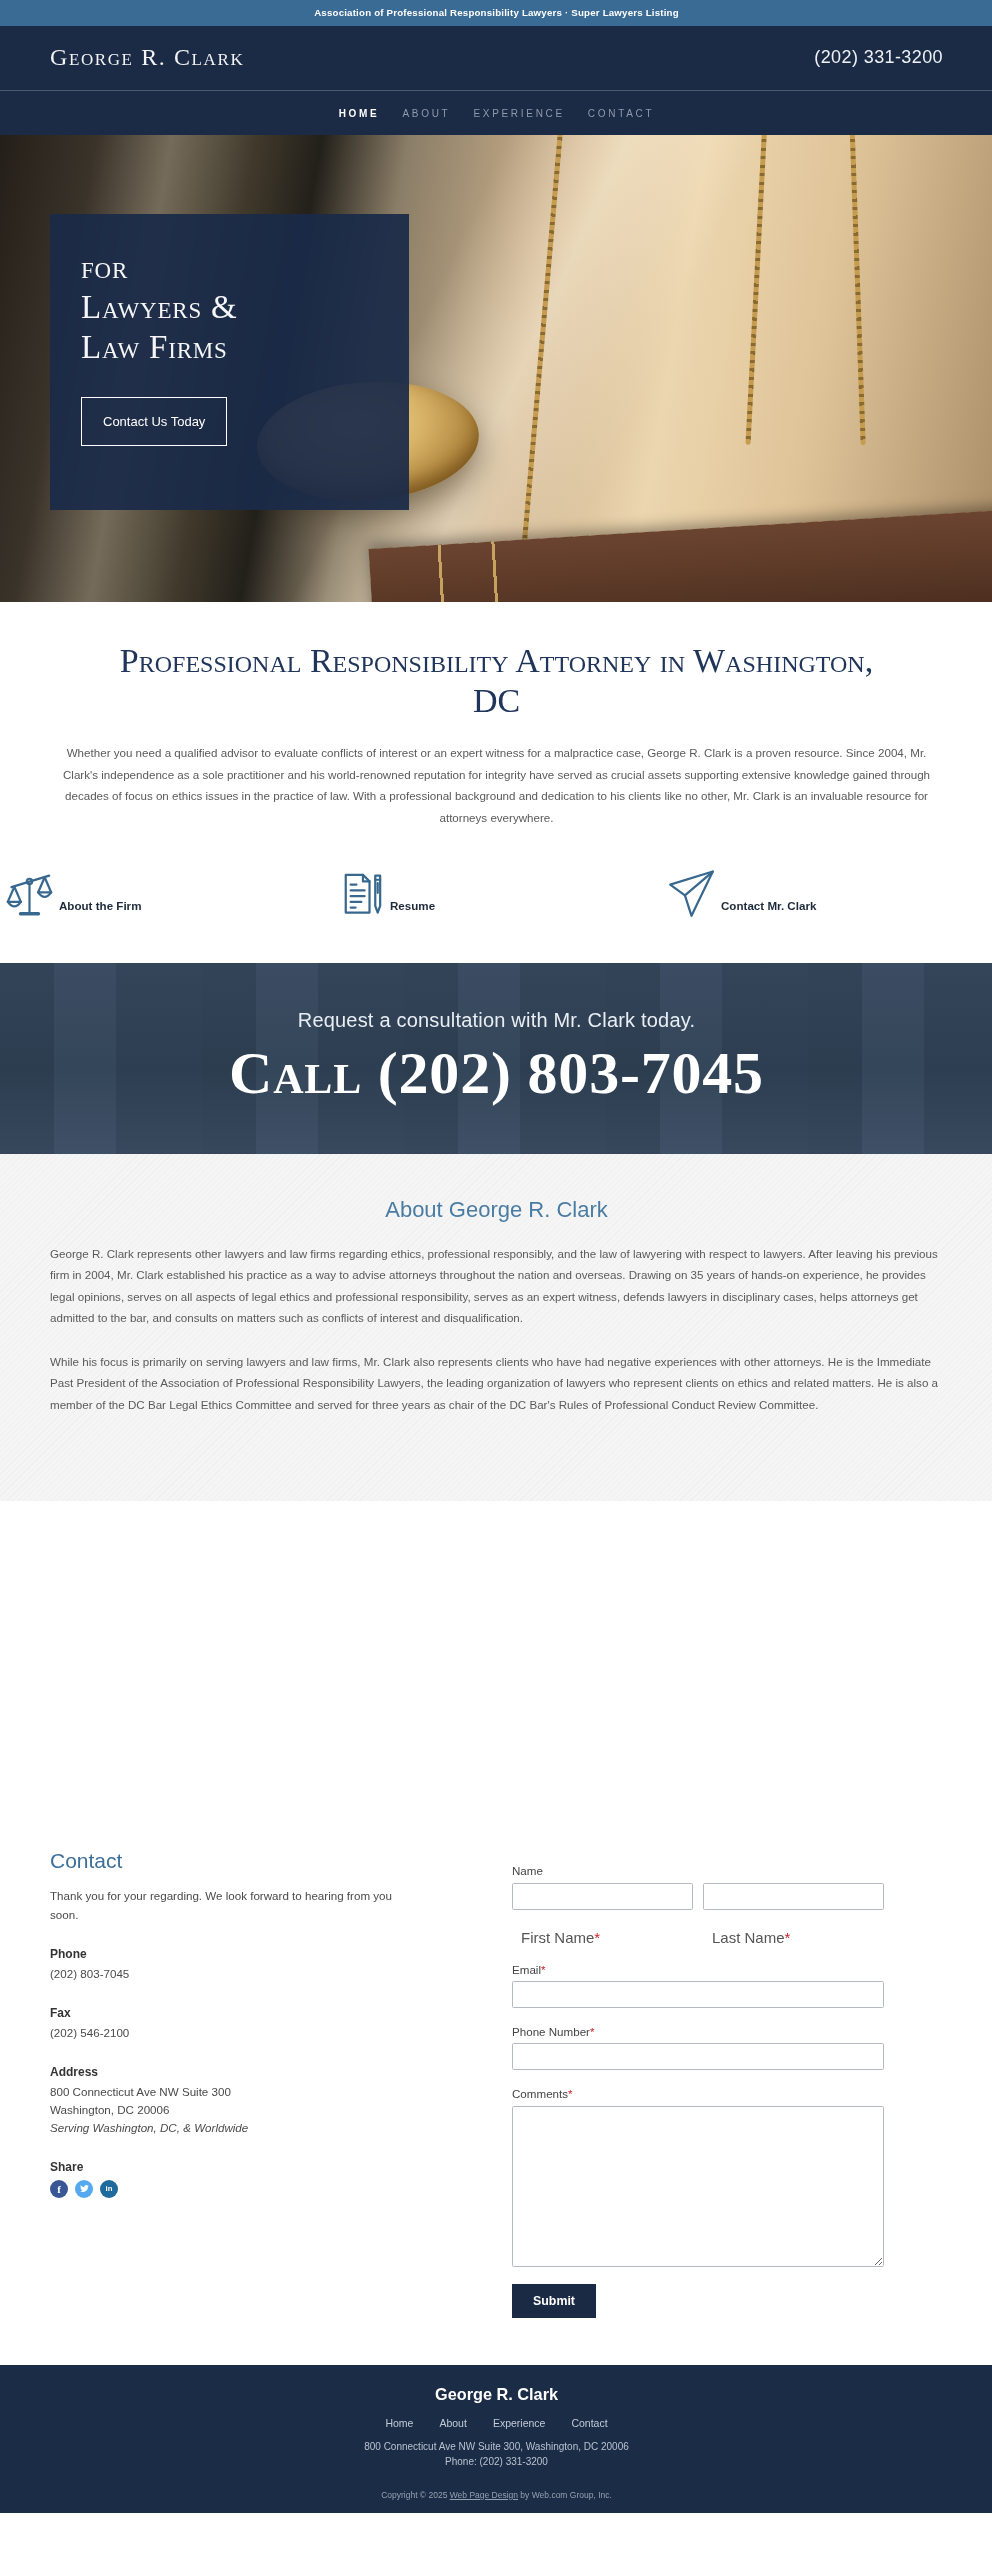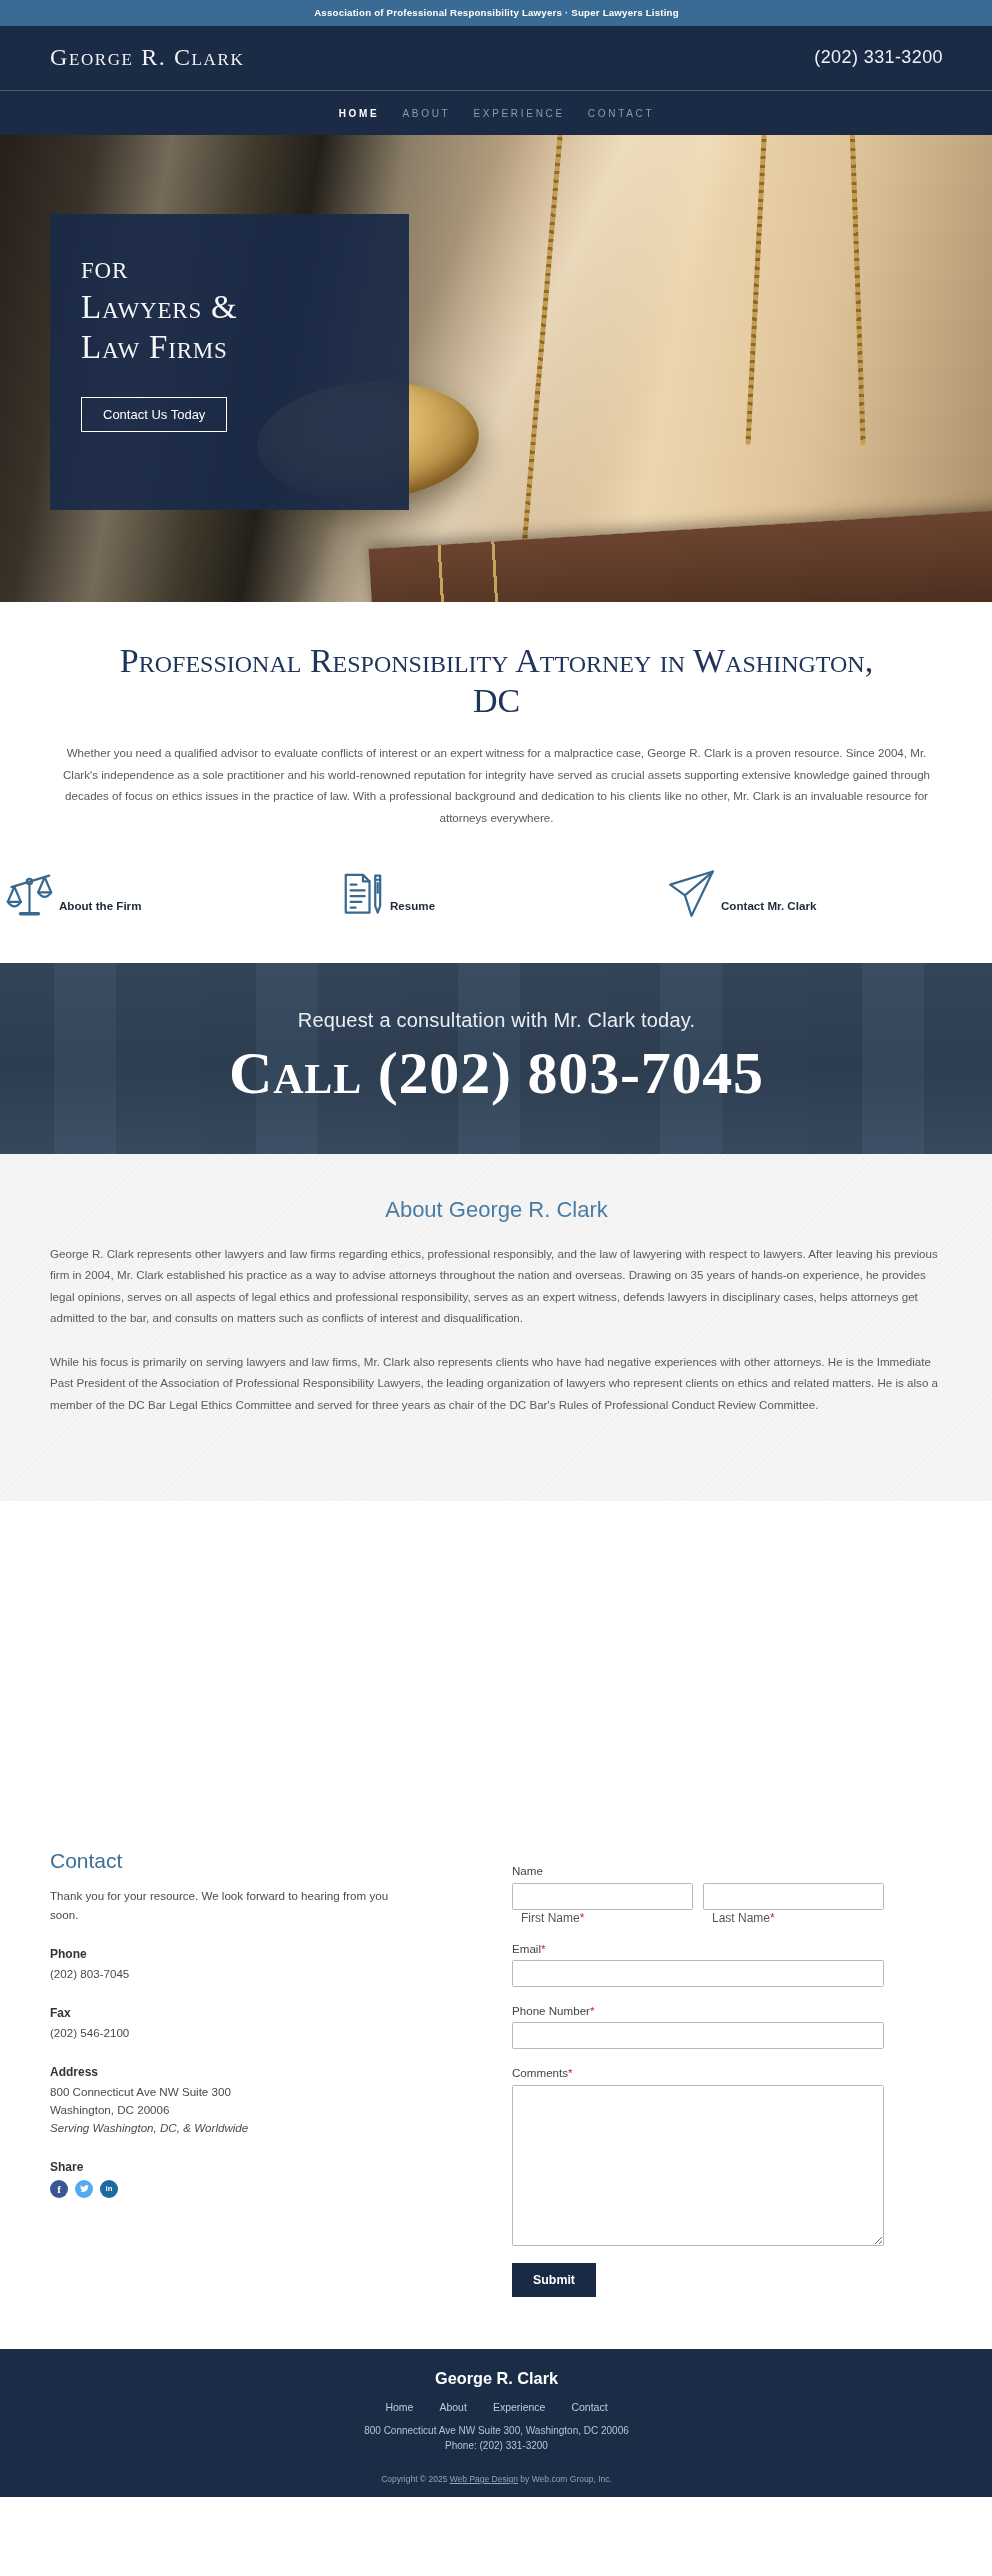--- a/index.html
+++ b/index.html
@@ -38,21 +38,21 @@
     box-shadow:0 14px 31px rgba(40,28,8,.45), inset 0 -9.3px 17px rgba(90,60,15,.55); transform:rotate(-4deg); }
   .hero-book { position:absolute; left:371px; right:-31px; bottom:-26px; height:99px; transform:rotate(-3.5deg);
     background:linear-gradient(180deg,#6b4430 0%,#5d3a28 45%,#4a2d1e 100%); box-shadow:0 -4.7px 14px rgba(0,0,0,.35); }
   .hero-book::before { content:""; position:absolute; left:43px; top:0; bottom:0; width:132px;
     background:repeating-linear-gradient(90deg, transparent 0 26px, #d8b46a 26px 29px, transparent 29px 54px); opacity:.85; }
   .hero-card { position:absolute; left:50px; top:79px; width:359px; height:296px;
     background:rgba(26,42,72,.93); padding:33px 31px; }
   .hero-title { font-family:"Liberation Serif", serif; font-variant:small-caps; font-weight:400;
     color:#f5f6f8; font-size:33px; line-height:1.22; letter-spacing:0.8px; }
   .hero-btn { margin-top:29.5px; display:inline-block; background:transparent; border:0.8px solid #ffffff;
-    color:#ffffff; font-size:13px; padding:9px 21px; cursor:pointer; font-family:"Liberation Sans", sans-serif; }
+    color:#ffffff; font-size:13px; padding:16px 21px; cursor:pointer; font-family:"Liberation Sans", sans-serif; }
 
   
   .intro { background:#ffffff; padding:39px 0 36px; }
   .page-title { font-family:"Liberation Serif", serif; font-variant:small-caps; font-weight:400;
     color:#20355a; font-size:34px; line-height:1.2; text-align:center; max-width:799px; margin:0 auto 20px; }
   .intro-text { max-width:893px; margin:0 auto; text-align:center; color:#5a5a5a; font-size:11.6px; line-height:1.85; }
   .features { display:flex; margin-top:37px; }
   .feature { flex:1; display:flex; flex-direction:row; align-items:center; cursor:pointer; }
   .feature svg { width:59px; height:59px; }
   .feature-label { margin-top:20px; font-size:11.6px; font-weight:bold; color:#1e2a3a; }
@@ -92,21 +92,21 @@
   .soc-fb { background:#3a5795; color:#fff; font-family:"Liberation Serif", serif; font-weight:bold; font-size:11px; }
   .soc-tw { background:#55a9ee; }
   .soc-li { background:#1f6a9c; color:#fff; font-weight:bold; font-size:7.8px; font-family:"Liberation Sans", sans-serif; }
 
   .contact-form { width:372px; flex:0 0 372px; }
   .f-label { color:#444444; font-size:11.6px; margin:17px 0 5.4px; }
   .f-label:first-child { margin-top:14.7px; }
   .req { color:#cc2127; }
   .name-row { display:flex; gap:10px; }
   .name-row .half { flex:1; }
-  .sub-label { color:#555555; font-size:12px; margin-top:1px;padding-left:9px; }
+  .sub-label { color:#555555; font-size:15px; margin-top:19px;padding-left:9px; }
   input[type="text"] { width:100%; height:27px; border:0.8px solid #b5b9c0; border-radius:1.6px; background:#fff; padding:0 6.2px; font-size:11px; color:#333; }
   textarea { width:100%; height:161px; border:0.8px solid #b5b9c0; border-radius:1.6px; background:#fff; padding:6.2px; font-size:11px; color:#333; resize:both; }
   .submit-btn { margin-top:14px; background:#1b2a44; color:#ffffff; font-weight:bold; font-size:12.4px;
     border:none; padding:10px 21px; cursor:pointer; font-family:"Liberation Sans", sans-serif; }
 
   
   .site-footer { height:148px; background:#1b2c47; text-align:center; padding:20px 0 12.4px; }
   .footer-brand { color:#ffffff; font-size:16.3px; font-weight:bold; }
   .footer-nav { margin-top:13px; display:flex; justify-content:center; gap:26px; }
   .footer-nav a { color:#c3cbd6; font-size:10.5px; text-decoration:none; cursor:pointer; }
@@ -212,21 +212,21 @@
   <p>George R. Clark represents other lawyers and law firms regarding ethics, professional responsibly, and the law of lawyering with respect to lawyers. After leaving his previous firm in 2004, Mr. Clark established his practice as a way to advise attorneys throughout the nation and overseas. Drawing on 35 years of hands-on experience, he provides legal opinions, serves on all aspects of legal ethics and professional responsibility, serves as an expert witness, defends lawyers in disciplinary cases, helps attorneys get admitted to the bar, and consults on matters such as conflicts of interest and disqualification.</p>
   <p>While his focus is primarily on serving lawyers and law firms, Mr. Clark also represents clients who have had negative experiences with other attorneys. He is the Immediate Past President of the Association of Professional Responsibility Lawyers, the leading organization of lawyers who represent clients on ethics and related matters. He is also a member of the DC Bar Legal Ethics Committee and served for three years as chair of the DC Bar's Rules of Professional Conduct Review Committee.</p>
 </section>
 
 <div class="spacer"></div>
 
 <section class="contact">
   <div class="container">
     <div class="contact-left">
       <h2>Contact</h2>
-      <p class="contact-intro">Thank you for your resource. We look forward to hearing from you soon.</p>
+      <p class="contact-intro">Thank you for your regarding. We look forward to hearing from you soon.</p>
       <div class="c-block">
         <div class="c-label">Phone</div>
         <div class="c-value">(202) 803-7045</div>
       </div>
       <div class="c-block">
         <div class="c-label">Fax</div>
         <div class="c-value">(202) 546-2100</div>
       </div>
       <div class="c-block">
         <div class="c-label">Address</div>

